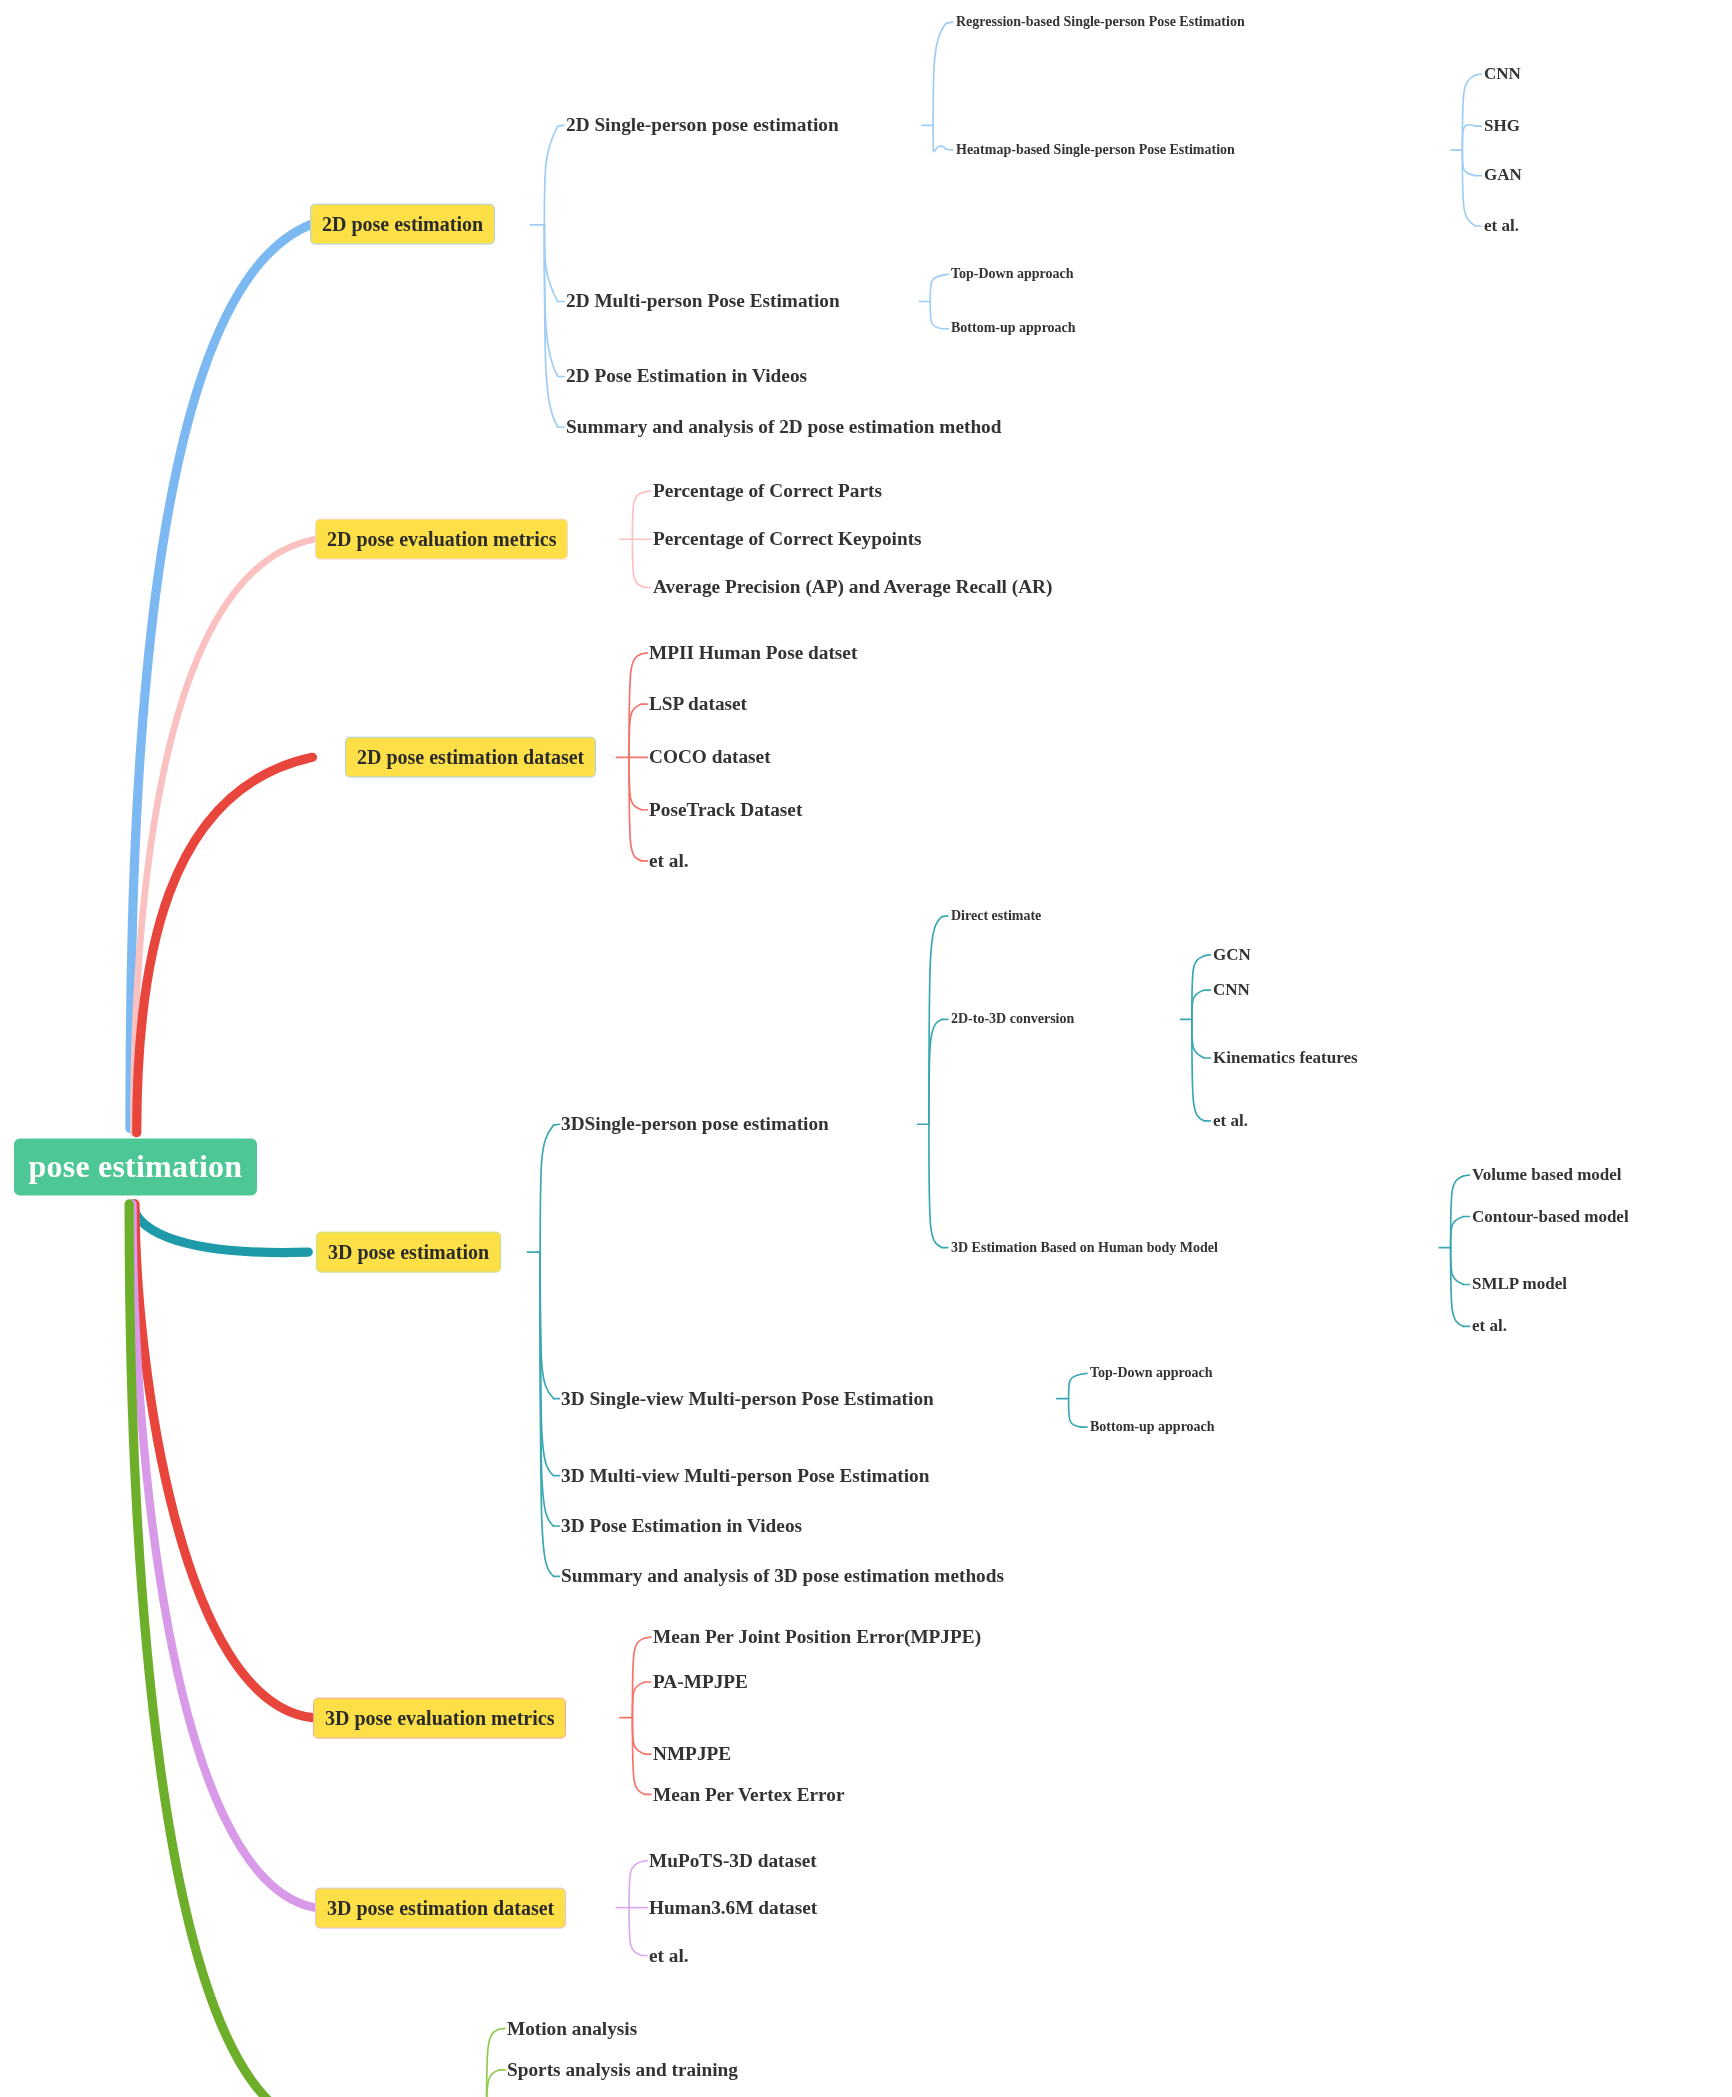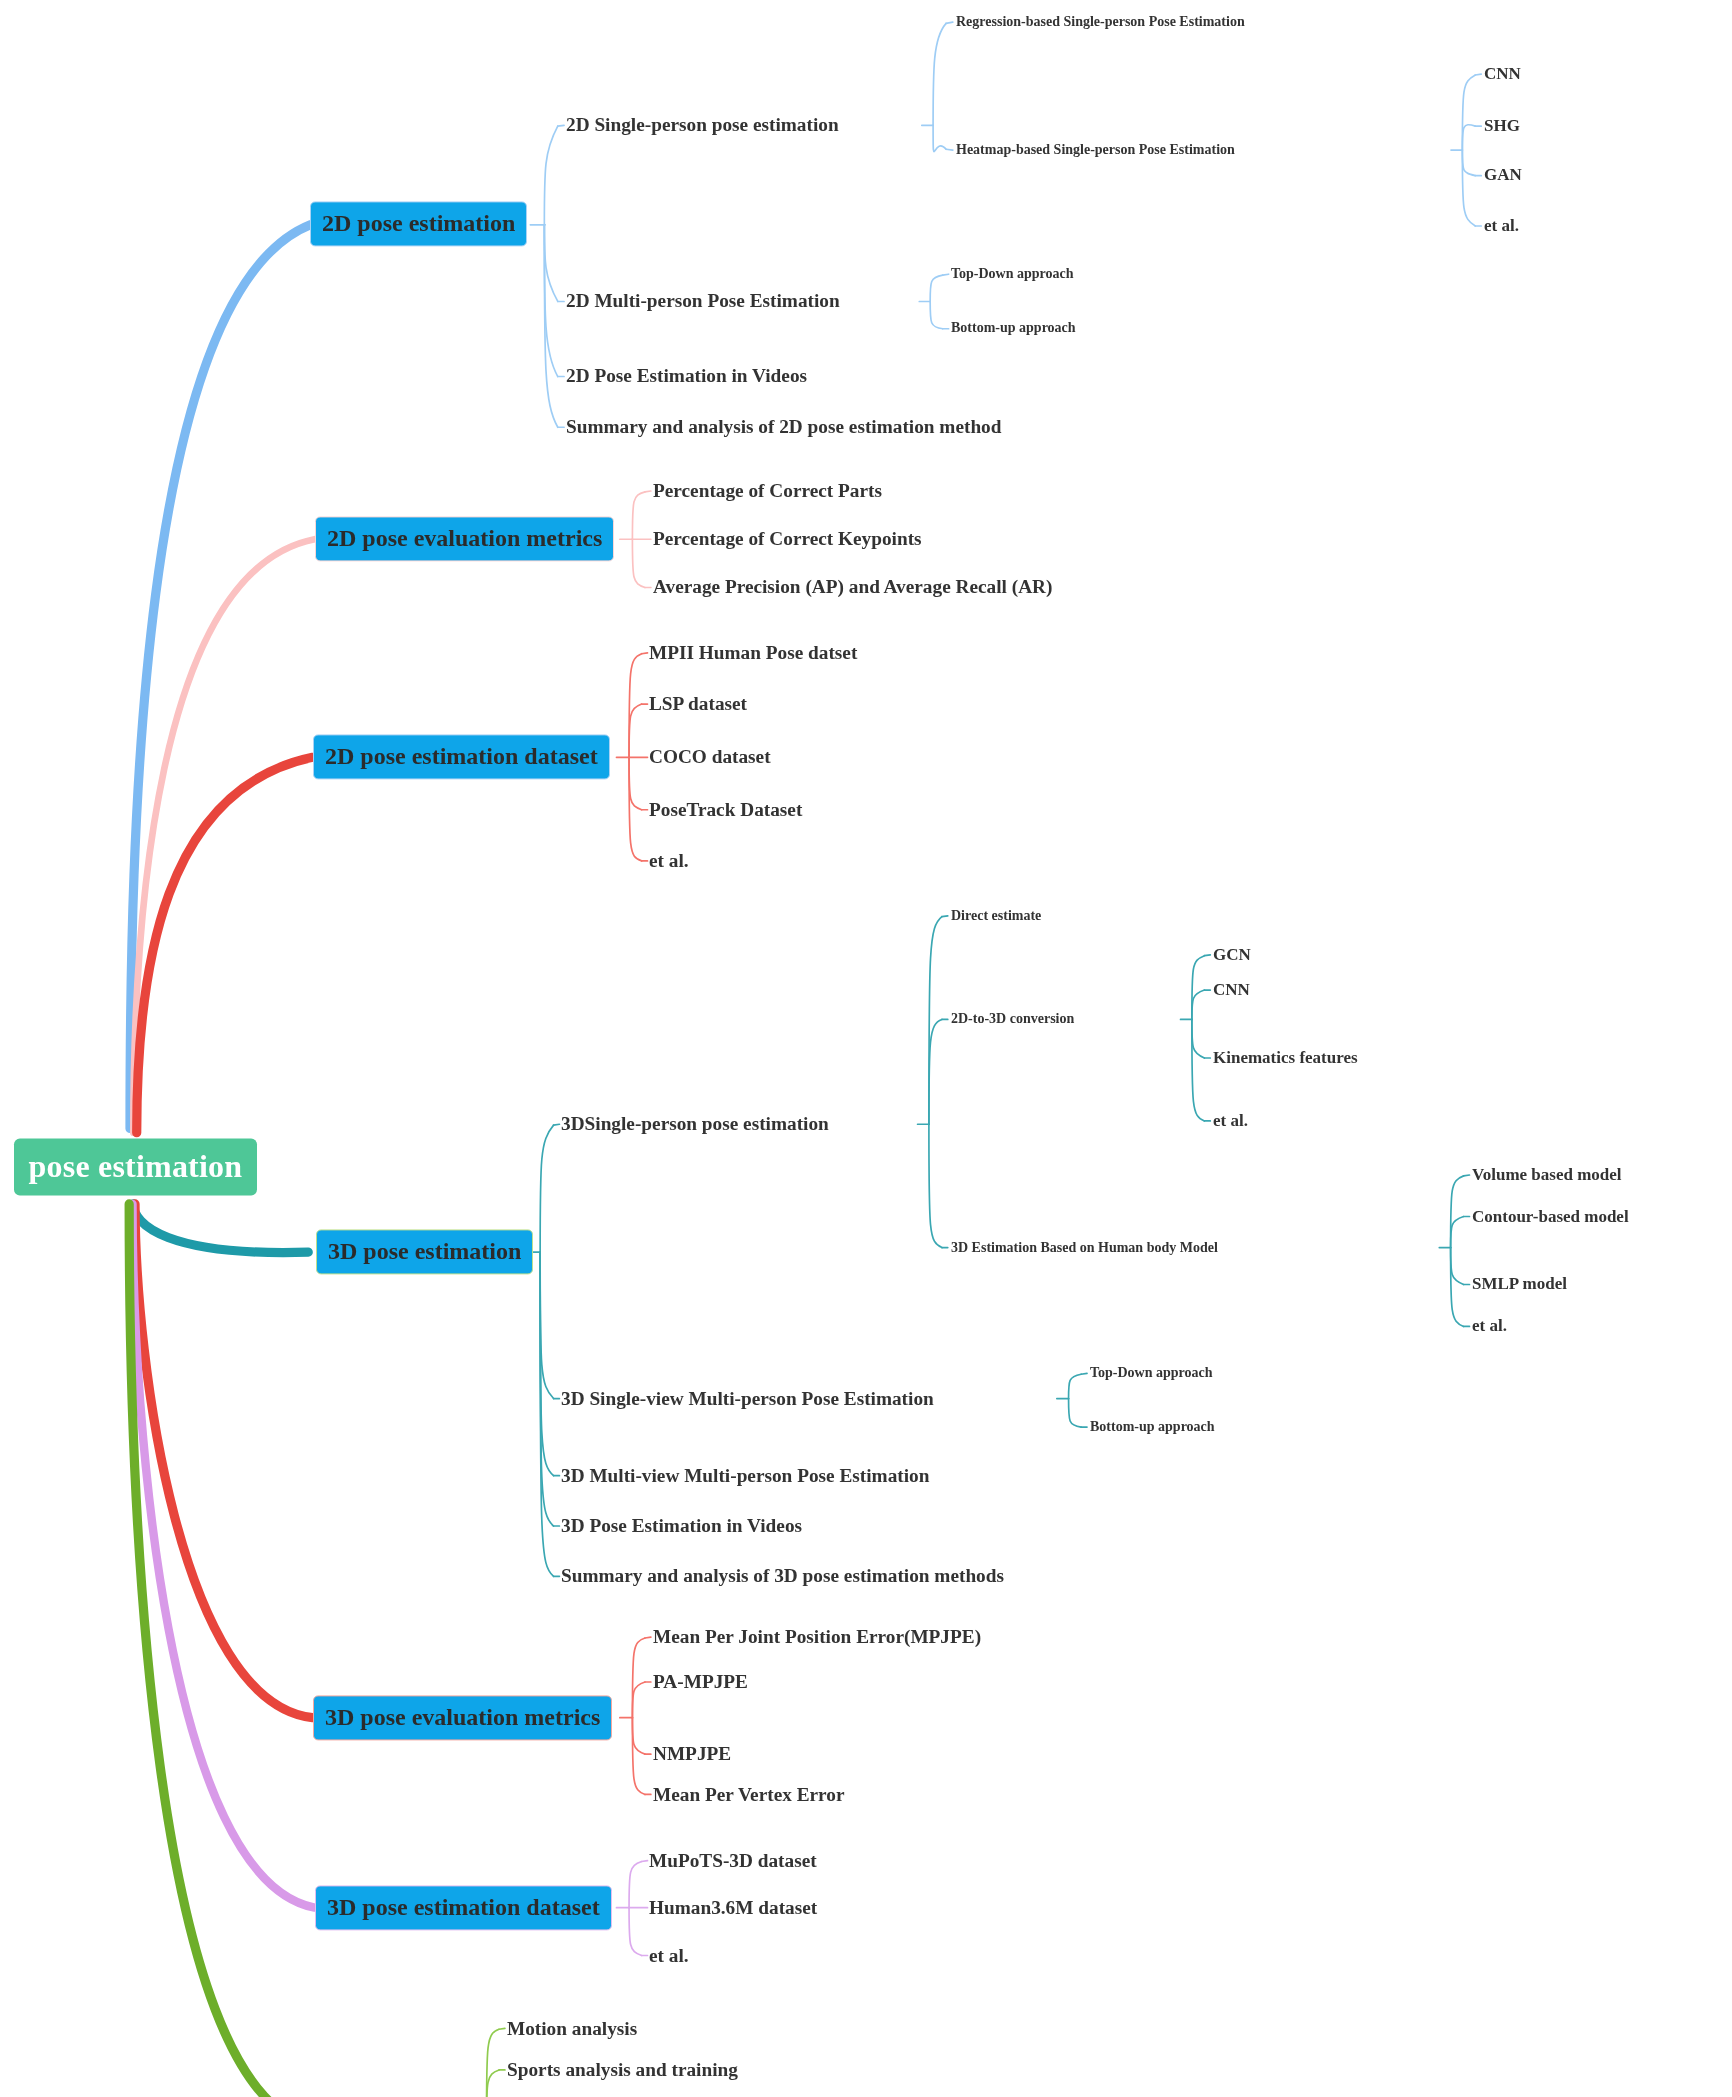--- a/index.html
+++ b/index.html
@@ -35,29 +35,29 @@
     background: #4ec797;
     color: #ffffff;
     border-radius: 5.9px;
     padding: 11px 14.3px;
     font-size: 32px;
     letter-spacing: 0.2px;
     box-shadow: 0 0.4px 0 rgba(0,0,0,0.02);
   }
   
   .l1-node {
-    background: #0ea5e9;
+    background: #fde047;
     border: 1.3px solid #cccccc;
     border-radius: 5px;
     padding: 8.4px 11px;
-    font-size: 24px;
+    font-size: 20px;
   }
   .l1-node.c-blue   { border-color: #a9d2f5; }
   .l1-node.c-pink   { border-color: #fad7d7; }
-  .l1-node.c-bluedt { border-color: #a9d2f5; }
+  .l1-node.c-bluedt { border-color: #a9d2f5; margin-left: 32px; }
   .l1-node.c-green  { border-color: #bfe08c; }
   .l1-node.c-red    { border-color: #f4a79f; }
   .l1-node.c-purple { border-color: #e2bdf0; }
 
   
   .t-node {
     font-size: 19.3px;
     color: #333333;
   }
   .t-node.lvl3 { font-size: 14px; }

